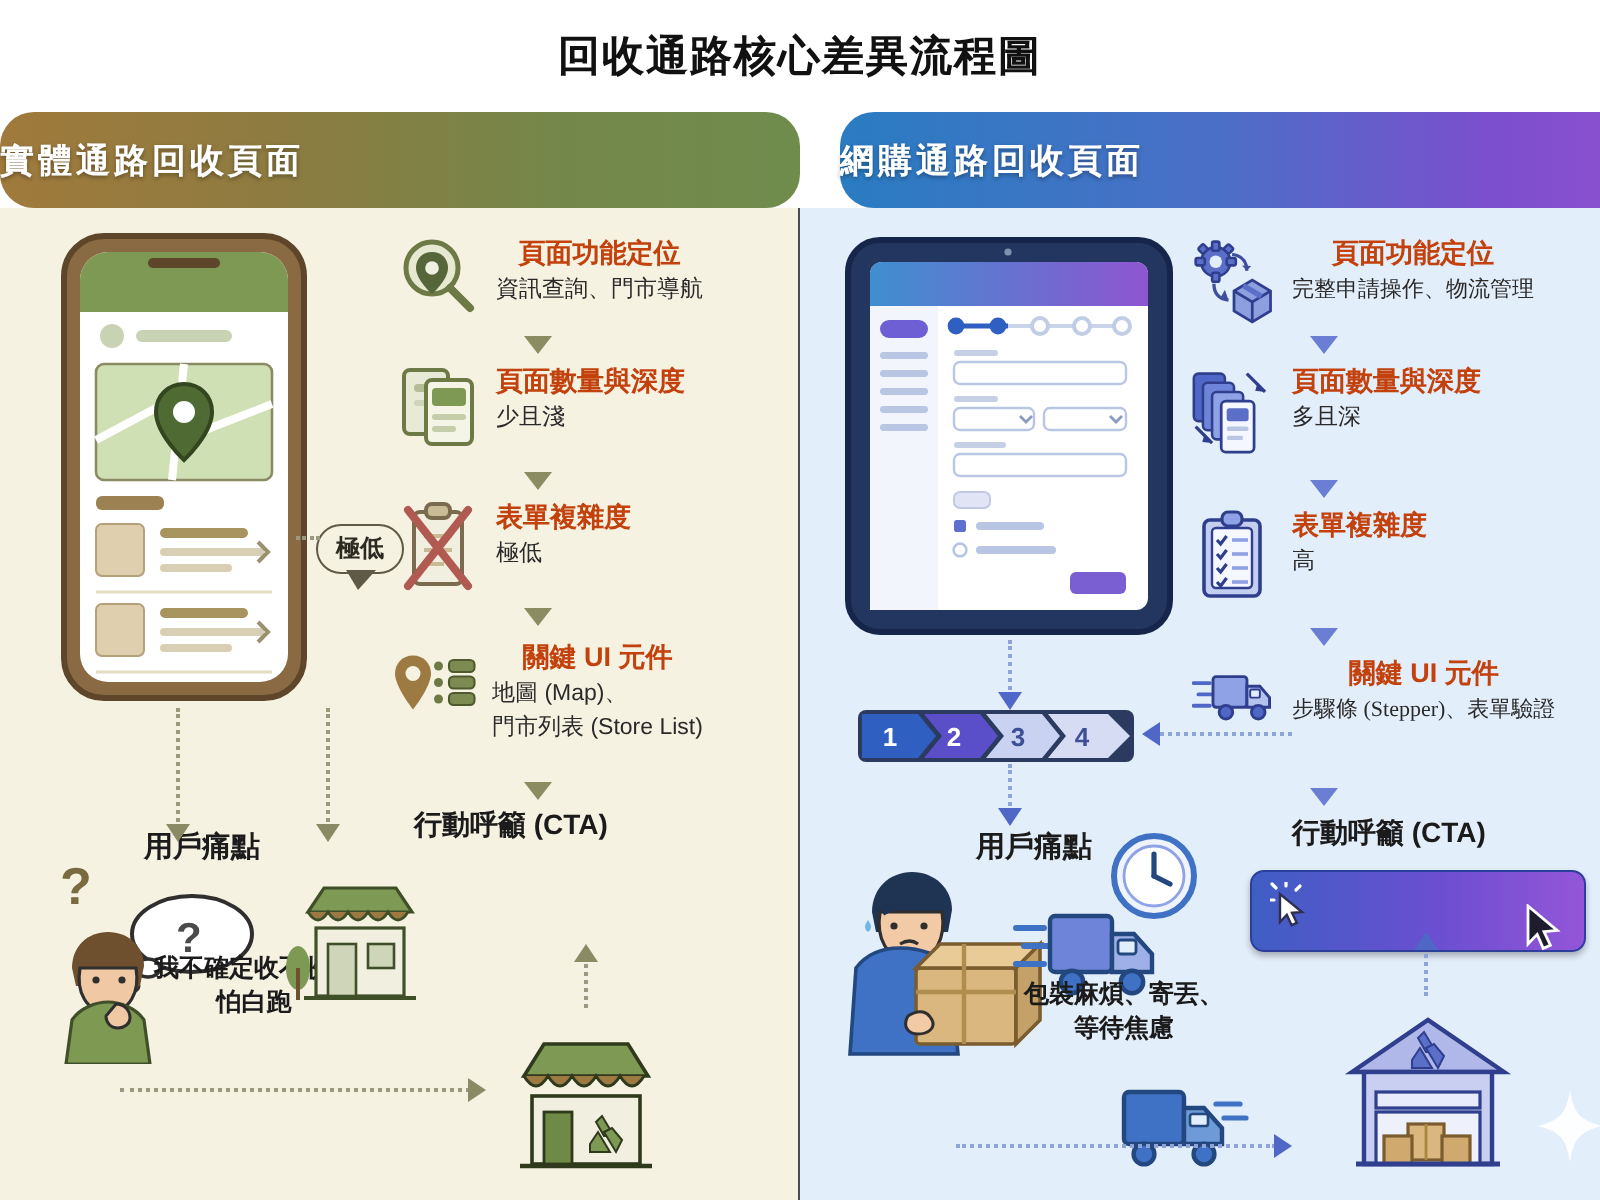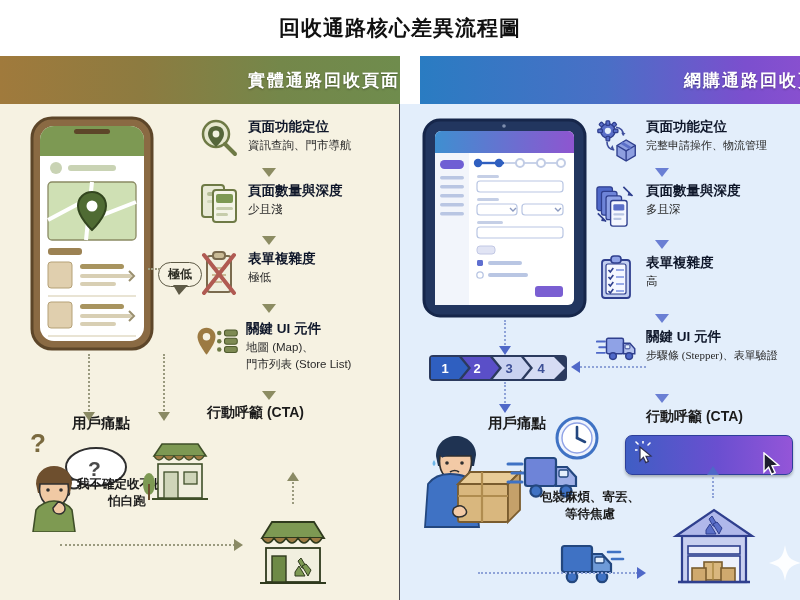--- a/index.html
+++ b/index.html
@@ -17,21 +17,21 @@
     display: flex; align-items: center; justify-content: center;
     background: #ffffff;
   }
   .title-text {
     font-size: 21px; font-weight: bold; color: #111111; letter-spacing: 1px;
   }
 
   
   .col-head {
     position: absolute; top: 56px; height: 48px;
-    display: flex; align-items: center; justify-content: flex-end;
+    display: flex; align-items: center; justify-content: flex-start; border-radius: 17px;
   }
   .col-head.left  { left: 0;   width: 400px; background: linear-gradient(90deg,#a07a3c 0%, #8d7b40 35%, #74874a 70%, #6f8c4d 100%); }
   .col-head.right { left: 420px; width: 416px; background: linear-gradient(90deg,#2a7cc2 0%, #4a6fc6 45%, #7b4fce 78%, #9050d0 100%); }
   .col-head-text {
     color: #ffffff; font-size: 17px; font-weight: bold; letter-spacing: 2px;
     text-shadow: 0 1px 2px rgba(0,0,0,.35);
   }
 
   
   .panel { position: absolute; top: 104px; height: 496px; }
@@ -39,21 +39,21 @@
   .panel.right { left: 400px; width: 400px; background: #e3eefb; }
   .divider { position: absolute; left: 399px; top: 104px; width: 2px; height: 496px; background: #4b4b52; }
 
   
   .icon { display: block; }
 
   
   .frow { position: absolute; display: flex; align-items: flex-start; gap: 8px; }
   .frow .ficon { width: 42px; flex: 0 0 42px; display: flex; align-items: center; justify-content: center; }
   .frow .ftext { padding-top: 1px; }
-  .fhead { font-size: 13.5px; font-weight: bold; color: #0f172a; line-height: 1.25; white-space: nowrap; }
+  .fhead { font-size: 13.5px; font-weight: bold; color: #c2410c; line-height: 1.25; white-space: nowrap; text-align: center; }
   .fsub  { font-size: 11.5px; color: #2a2a2a; line-height: 1.35; white-space: nowrap; margin-top: 2px; }
   .fsub.small { font-size: 11px; font-family: Liberation Serif, serif; }
 
   
   .vtri { position: absolute; width: 0; height: 0; border-left: 7px solid transparent; border-right: 7px solid transparent; }
   .vtri.olive { border-top: 9px solid #8c8c62; }
   .vtri.blue  { border-top: 9px solid #6a7fd4; }
 
   
   .cta-label { position: absolute; font-size: 14px; font-weight: bold; color: #1b1b1b; }
@@ -516,21 +516,21 @@
 
     <div style="position:absolute; left:153px; top:310px;">
       <svg width="48" height="48" viewBox="0 0 48 48">
         <circle cx="24" cy="24" r="20" fill="#eef3fd" stroke="#3f72c4" stroke-width="3"></circle>
         <circle cx="24" cy="24" r="15" fill="#ffffff" stroke="#8fa2e6" stroke-width="1.4"></circle>
         <line x1="24" y1="24" x2="24" y2="13" stroke="#23477f" stroke-width="2.6" stroke-linecap="round"></line>
         <line x1="24" y1="24" x2="32" y2="28" stroke="#23477f" stroke-width="2.6" stroke-linecap="round"></line>
       </svg>
     </div>
 
-    <div class="pain-quote" style="left:82px; top:385px; width:160px;margin-left:28px;">
+    <div class="pain-quote" style="left:82px; top:385px; width:160px;">
       <div>包裝麻煩、寄丟、</div>
       <div>等待焦慮</div>
     </div>
 
     <div style="position:absolute; left:160px; top:432px;">
       <svg width="72" height="54" viewBox="0 0 72 54">
         <rect x="2" y="10" width="30" height="26" rx="2.5" fill="#3f72c4" stroke="#23477f" stroke-width="2.2"></rect>
         <path d="M32 18 l10 0 l9 10 l0 8 l-19 0 z" fill="#6e9ad8" stroke="#23477f" stroke-width="2.2"></path>
         <rect x="35" y="21" width="9" height="6" rx="1.3" fill="#e3eefb" stroke="#23477f" stroke-width="1.3"></rect>
         <g stroke="#3f72c4" stroke-width="2.6" stroke-linecap="round">

